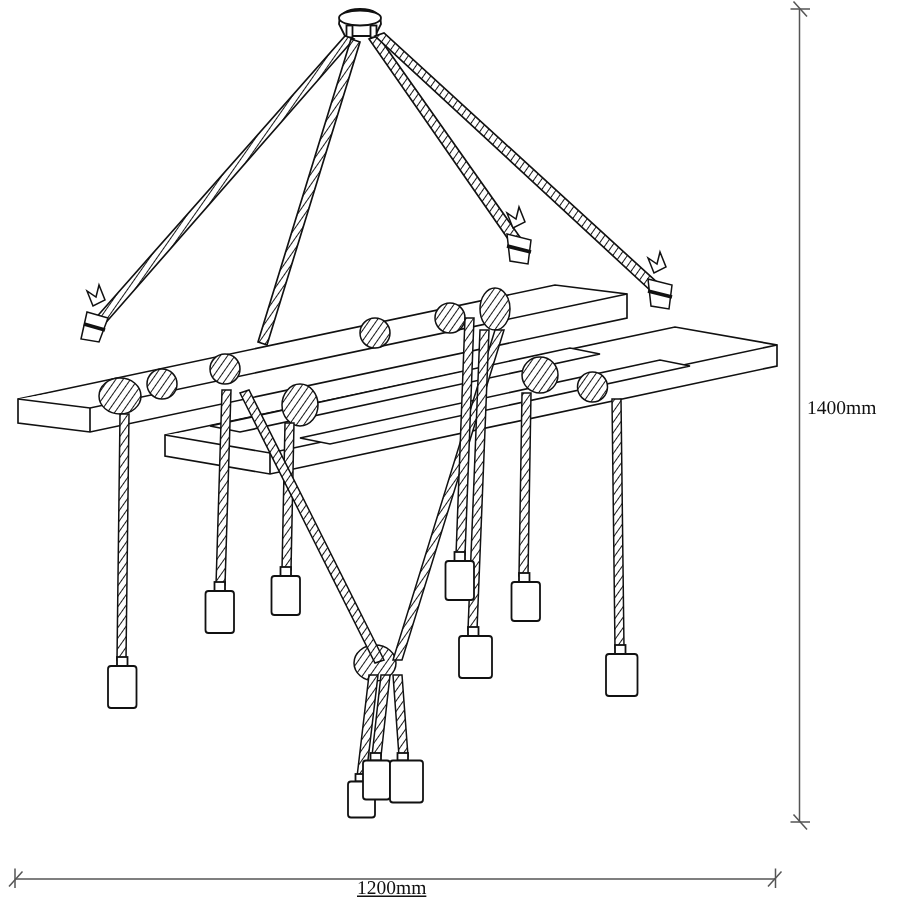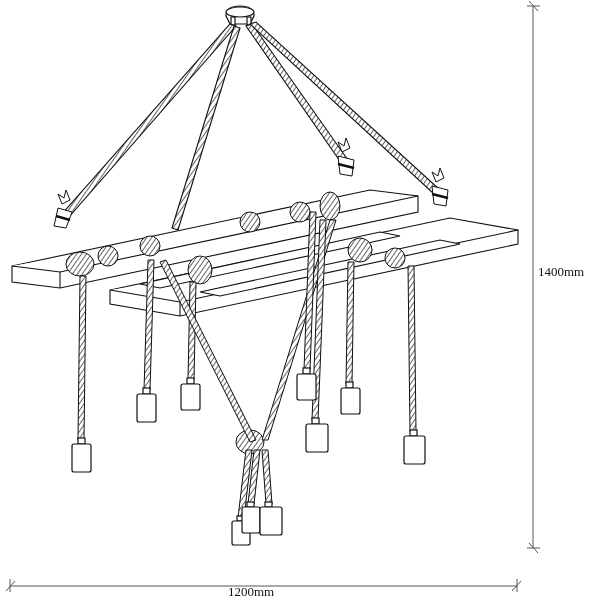--- a/index.html
+++ b/index.html
@@ -1,20 +1,20 @@
 <!DOCTYPE html>
 <html><head>
 <meta charset="utf-8">
 <style>
   html, body { margin:0; padding:0; background:#ffffff; }
   #canvas { position:relative; width:600px; height:600px; overflow:hidden; background:#fff; }
   svg { position:absolute; left:0; top:0; }
   .dim-label { position:absolute; font-family:"Liberation Serif","DejaVu Serif",serif; font-size:13px; color:#111; white-space:nowrap; }
   #height-label { left:538px; top:264px; }
-  #width-label { left:228px; top:584px; }
+  #width-label { left:238px; top:584px;text-decoration:underline; }
 </style>
 </head>
 <body>
 
 <div id="canvas">
 <svg width="600" height="600" viewBox="0 0 600 600" xmlns="http://www.w3.org/2000/svg">
   <defs>
     <pattern id="rope" patternUnits="userSpaceOnUse" width="4" height="4" patternTransform="rotate(35)">
       <rect width="4" height="4" fill="#fff"></rect>
       <line x1="0" y1="0" x2="0" y2="4" stroke="#111" stroke-width="1.3"></line>

